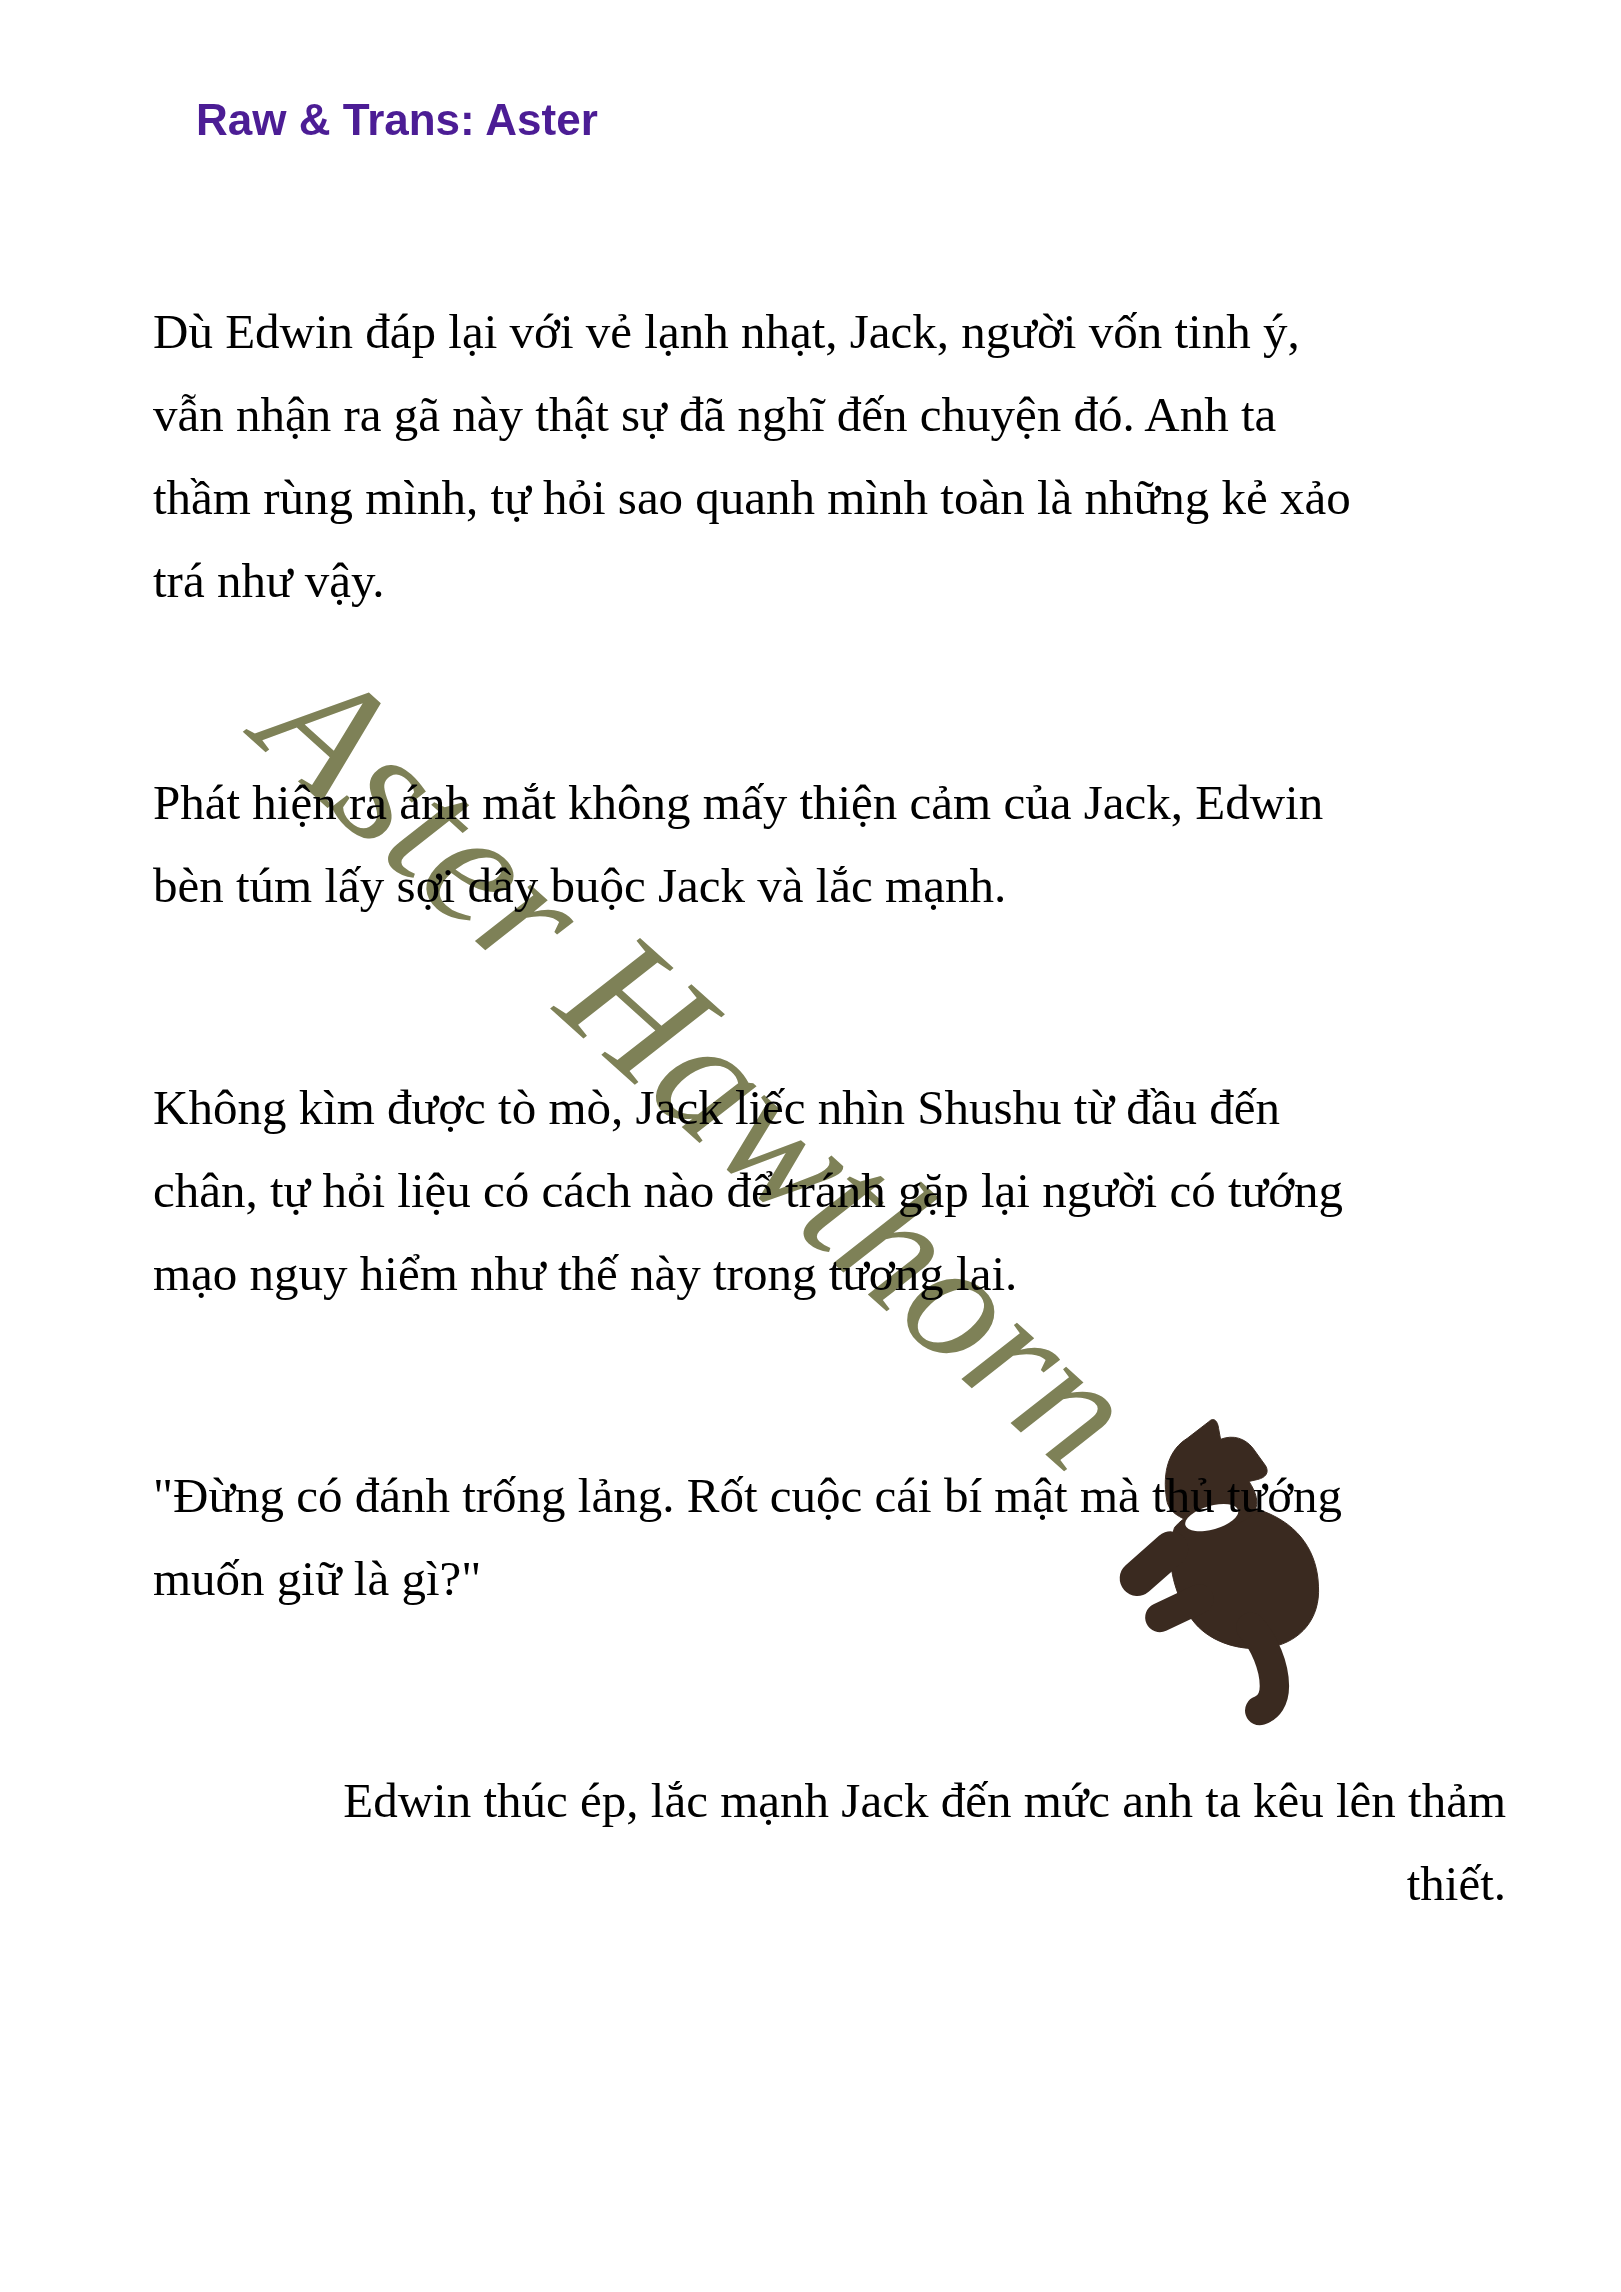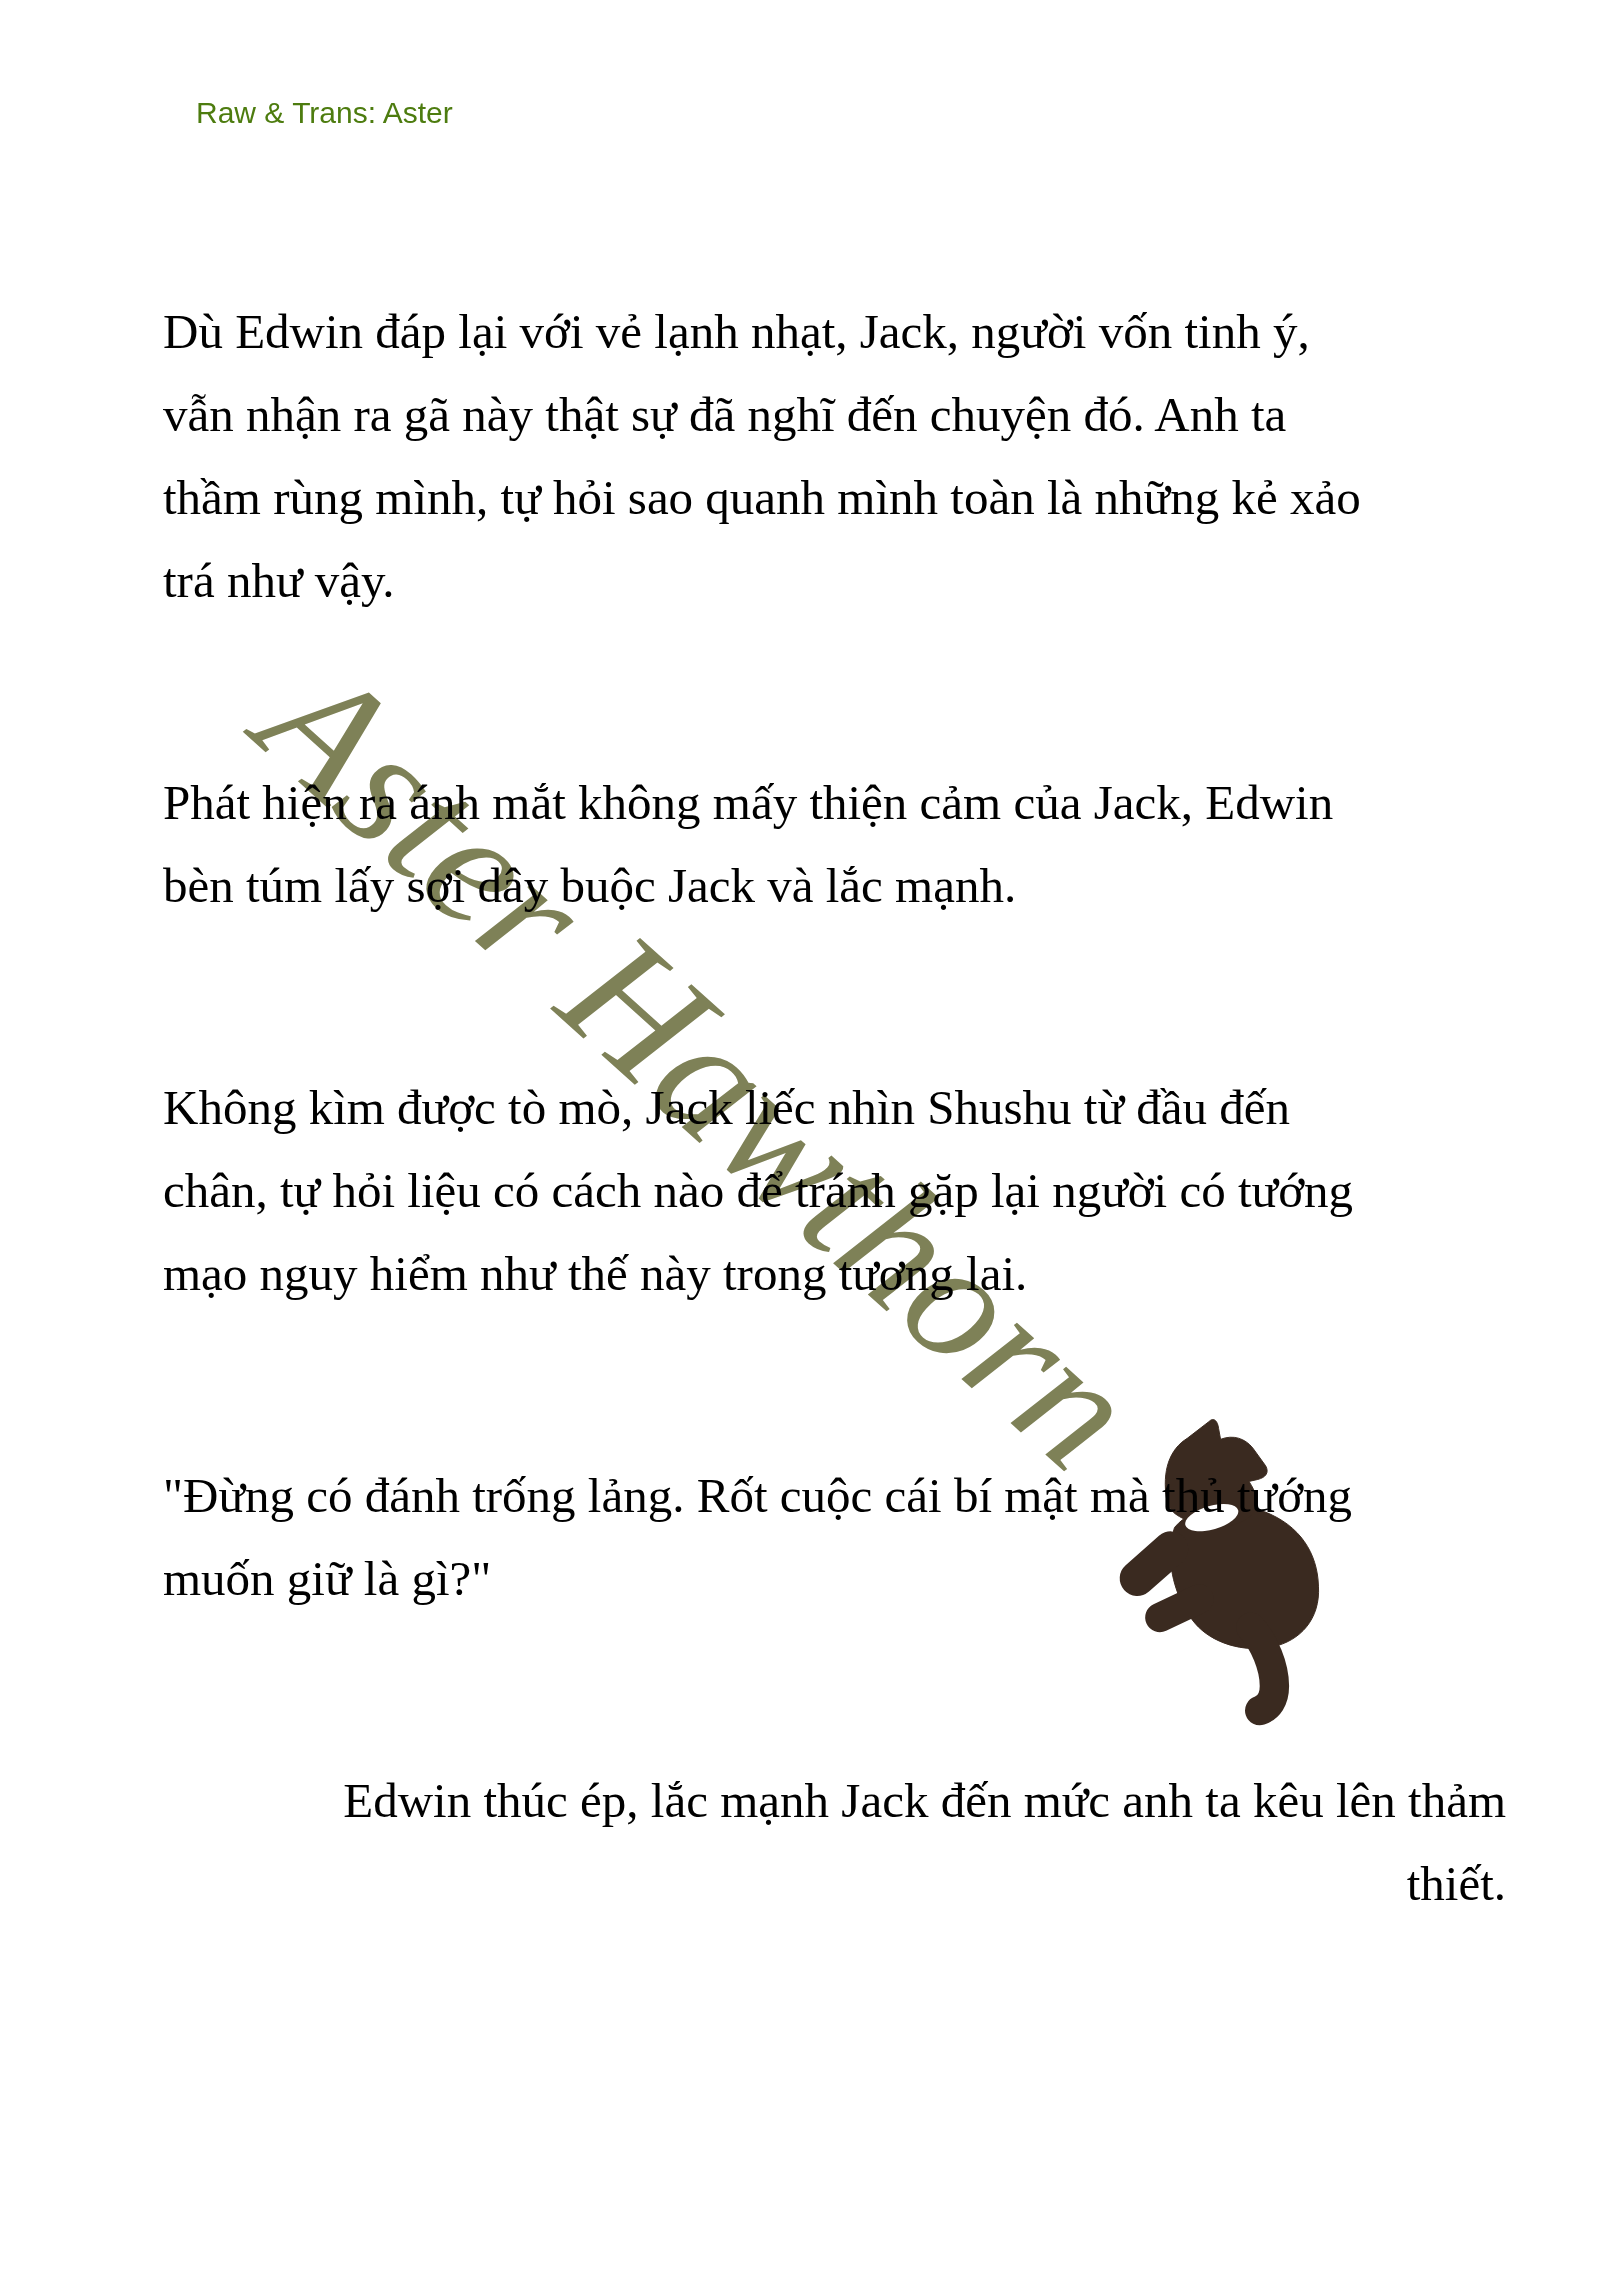--- a/index.html
+++ b/index.html
@@ -7,24 +7,25 @@
     position:relative;
     width:1621px;height:2293px;
     background:#ffffff;
     overflow:hidden;
     font-family:"Liberation Serif", serif;
   }
   .header-credit{
     position:absolute;
     left:196px;top:98px;
     font-family:"Liberation Sans", sans-serif;
-    font-size:30px;
+    font-size:44px;
     line-height:1;
-    color:#4d7c0f;
+    color:#4c1d95;
     white-space:nowrap;
+    font-weight:bold;
   }
   .watermark{
     position:absolute;
     left:346px;top:631px;
     font-family:"Liberation Serif", serif;
     font-style:italic;
     font-size:172px;
     line-height:172px;
     white-space:nowrap;
     transform:rotate(42deg);
@@ -40,21 +41,21 @@
   .body-text{
     position:absolute;
     left:153px;top:290px;
     width:1353px;
     font-size:49px;
     line-height:83px;
     color:#000000;
     z-index:3;
   }
   .body-text p{
-    margin:0 0 139px 10px;
+    margin:0 0 139px 0;
     white-space:pre-line;
   }
   .body-text p:last-child{margin-bottom:0;text-align:right;}
 </style>
 </head>
 <body>
 
 <div class="page">
 
   <div class="header-credit">Raw &amp; Trans: Aster</div>

